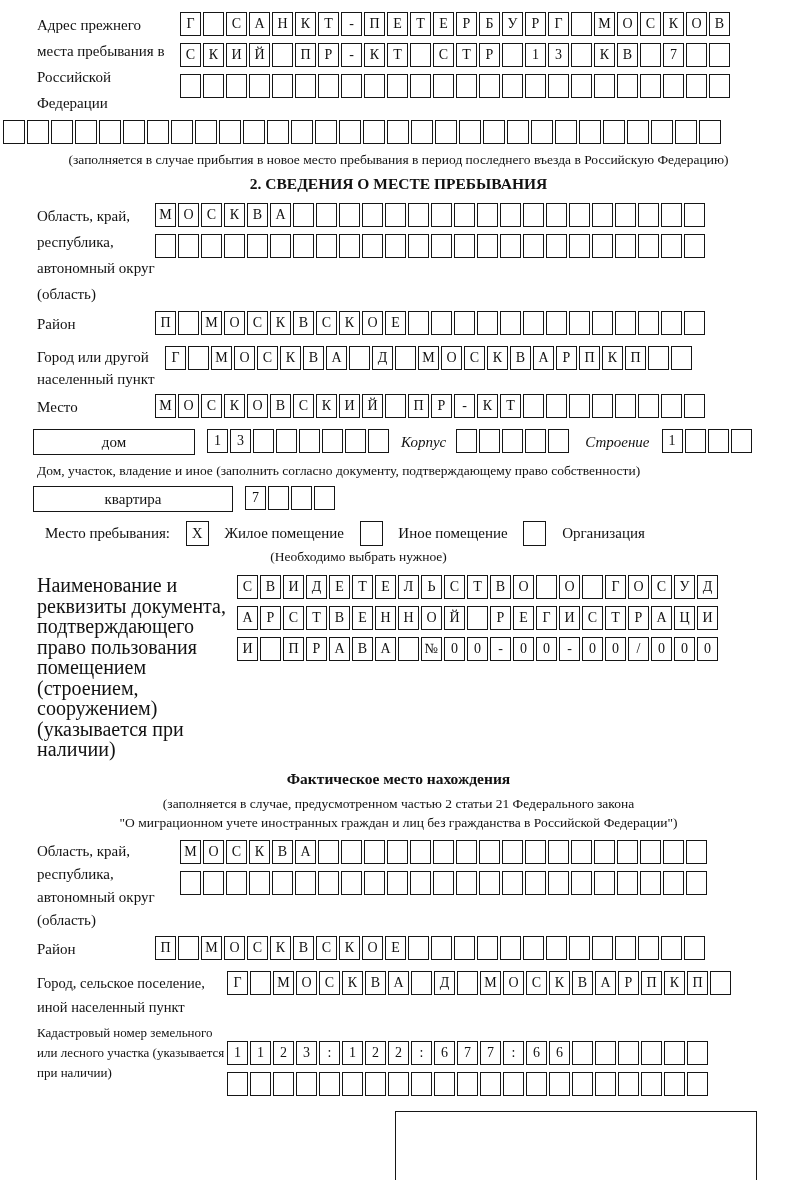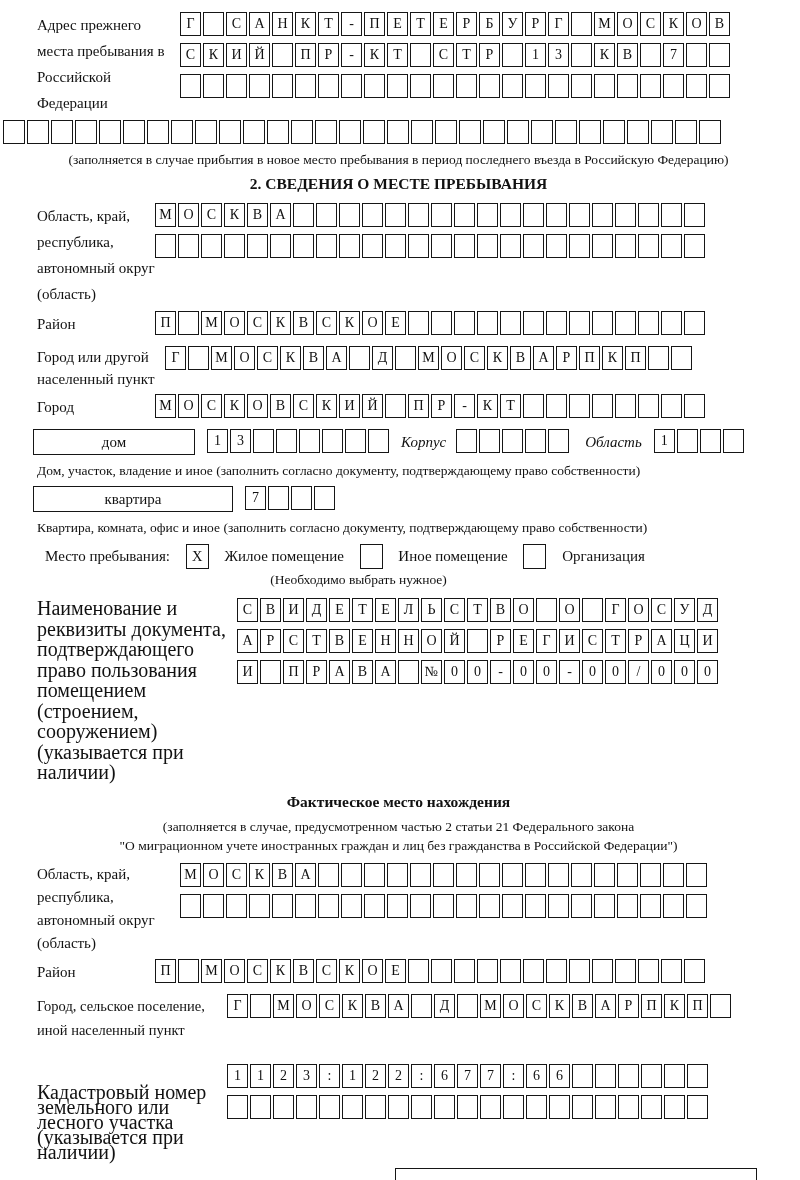--- a/index.html
+++ b/index.html
@@ -18,21 +18,21 @@
     margin-bottom: 22px;
   }
 
   .frow { display: flex; align-items: flex-start; margin-bottom: 4px; }
   .lbl { font-size: 15px; line-height: 26px; flex-shrink: 0; }
   .w140 { width: 143px; }
   .w118 { width: 118px; }
   .w128 { width: 128px; }
   .w190 { width: 190px; font-size: 14.5px; line-height: 24px; }
   .w200 { width: 200px; font-size: 20px; line-height: 20.5px; }
-  .tight { line-height: 15px; font-size: 20px; margin-top: 39px; }
+  .tight { line-height: 20px; font-size: 13px; }
 
   .boxcol { flex: 1; }
   .boxrow { white-space: nowrap; margin-bottom: 5px; height: 26px; }
   .cell {
     display: inline-block;
     width: 19px; height: 22px;
     border: 1.6px solid #161616;
     margin-right: 2px;
     text-align: center;
     font-size: 14px;
@@ -131,41 +131,40 @@
   </div>
 
   <div class="frow">
     <div class="lbl w128" style="line-height:22px;">Город или другой населенный пункт</div>
     <div class="boxcol">
       <div class="boxrow"><span class="cell">Г</span><span class="cell"></span><span class="cell">М</span><span class="cell">О</span><span class="cell">С</span><span class="cell">К</span><span class="cell">В</span><span class="cell">А</span><span class="cell"></span><span class="cell">Д</span><span class="cell"></span><span class="cell">М</span><span class="cell">О</span><span class="cell">С</span><span class="cell">К</span><span class="cell">В</span><span class="cell">А</span><span class="cell">Р</span><span class="cell">П</span><span class="cell">К</span><span class="cell">П</span><span class="cell"></span><span class="cell"></span></div>
     </div>
   </div>
 
   <div class="frow">
-    <div class="lbl w118">Город</div>
+    <div class="lbl w118">Место</div>
     <div class="boxcol">
       <div class="boxrow"><span class="cell">М</span><span class="cell">О</span><span class="cell">С</span><span class="cell">К</span><span class="cell">О</span><span class="cell">В</span><span class="cell">С</span><span class="cell">К</span><span class="cell">И</span><span class="cell">Й</span><span class="cell"></span><span class="cell">П</span><span class="cell">Р</span><span class="cell">-</span><span class="cell">К</span><span class="cell">Т</span><span class="cell"></span><span class="cell"></span><span class="cell"></span><span class="cell"></span><span class="cell"></span><span class="cell"></span><span class="cell"></span><span class="cell"></span></div>
     </div>
   </div>
 
   <div style="margin:4px 0 2px 0; white-space:nowrap;">
     <span class="labelbox house">дом</span>
     <span class="ibrow boxrow gap8"><span class="cell">1</span><span class="cell">3</span><span class="cell"></span><span class="cell"></span><span class="cell"></span><span class="cell"></span><span class="cell"></span><span class="cell"></span></span>
     <span class="inline-lbl gap6">Корпус</span>
     <span class="ibrow boxrow gap6"><span class="cell"></span><span class="cell"></span><span class="cell"></span><span class="cell"></span><span class="cell"></span></span>
-    <span class="inline-lbl gap10">Область</span>
+    <span class="inline-lbl gap10">Строение</span>
     <span class="ibrow boxrow gap8"><span class="cell">1</span><span class="cell"></span><span class="cell"></span><span class="cell"></span></span>
   </div>
   <div class="note">Дом, участок, владение и иное (заполнить согласно документу, подтверждающему право собственности)</div>
 
   <div style="margin:2px 0 2px 0; white-space:nowrap;">
     <span class="labelbox apt">квартира</span>
     <span class="ibrow boxrow gap8"><span class="cell">7</span><span class="cell"></span><span class="cell"></span><span class="cell"></span></span>
   </div>
-  <div class="note">Квартира, комната, офис и иное (заполнить согласно документу, подтверждающему право собственности)</div>
 
   <div class="stay-row">
     <span>Место пребывания:</span>
     <span class="chk">X</span>
     <span>Жилое помещение</span>
     <span class="chk"></span>
     <span>Иное помещение</span>
     <span class="chk"></span>
     <span>Организация</span>
   </div>

